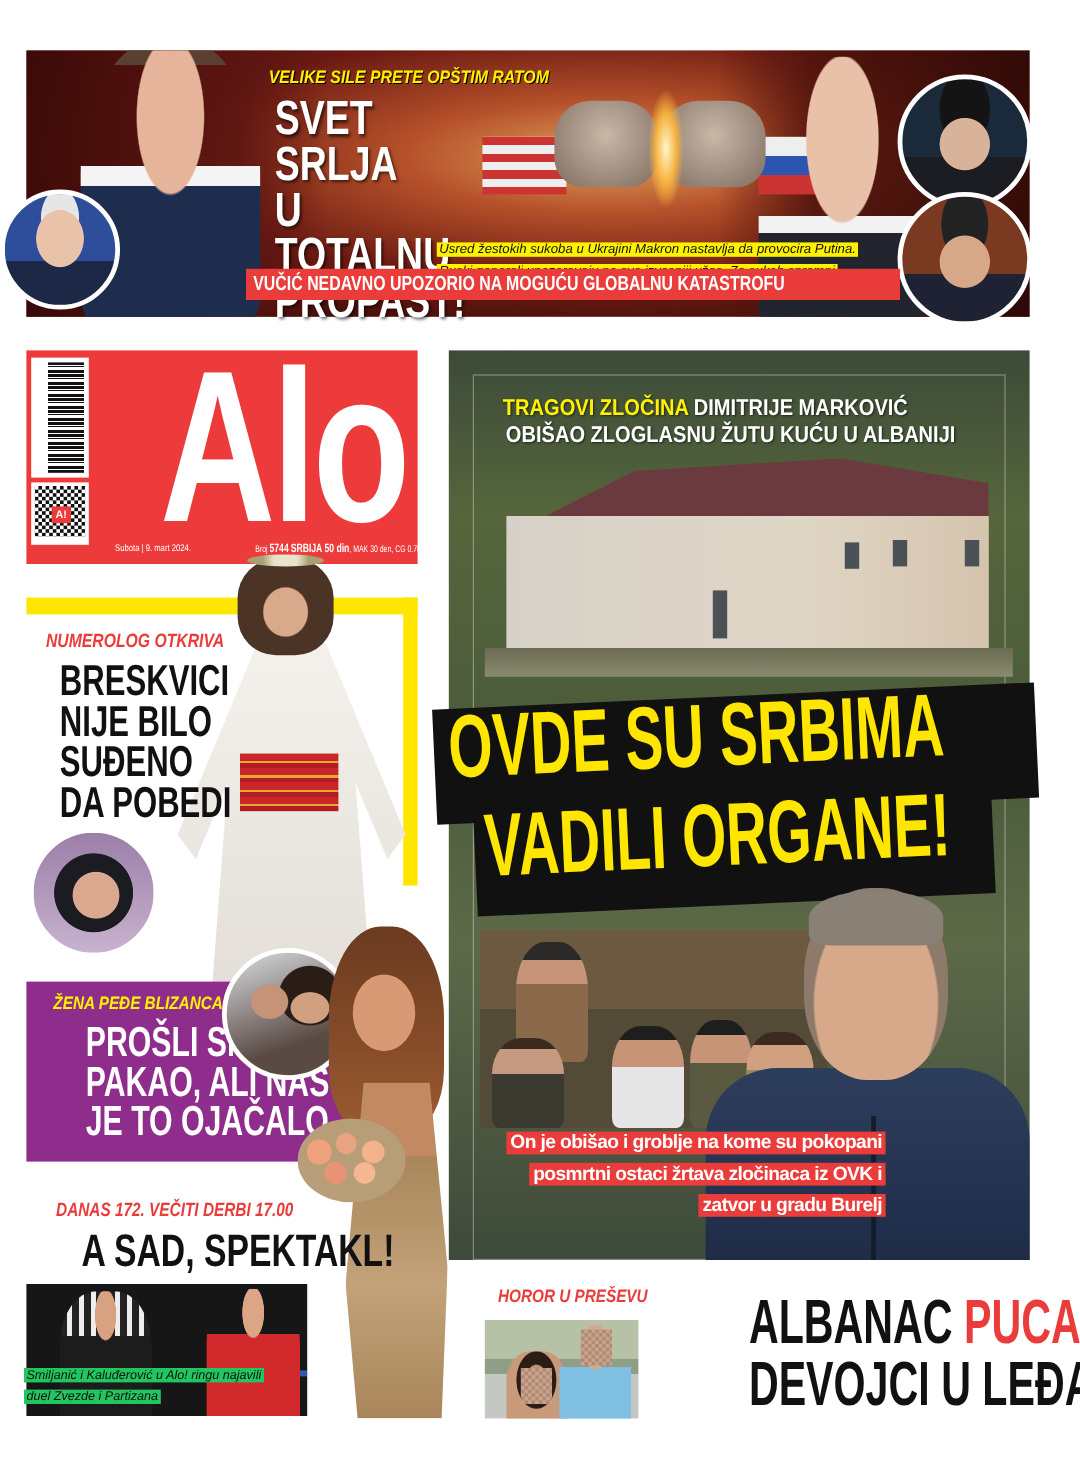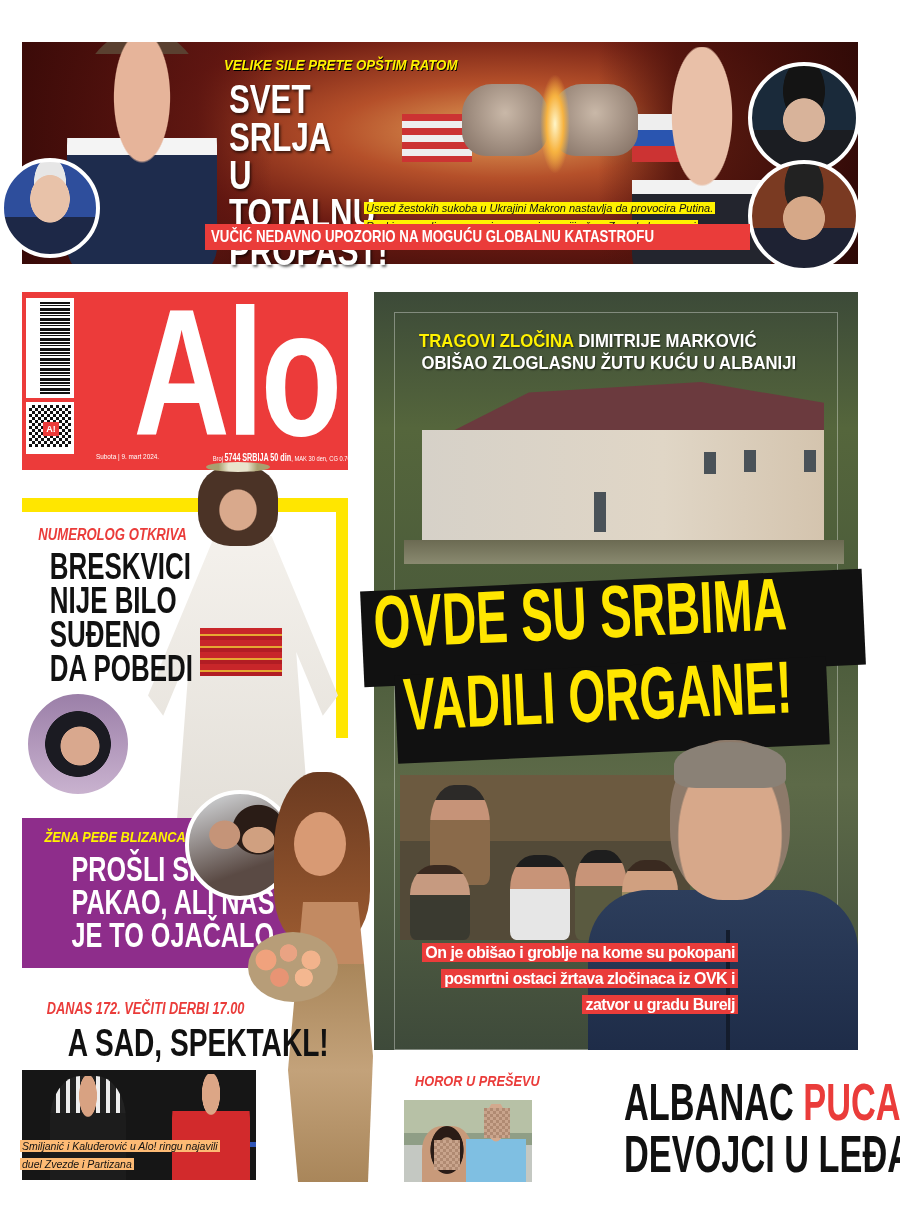--- a/index.html
+++ b/index.html
@@ -83,21 +83,21 @@
   #model .flowers { position: absolute; left: 0; top: 160px; width: 90px; height: 70px; border-radius: 50%; background: radial-gradient(circle at 20% 40%, #f0a27d 0 12%, transparent 13%), radial-gradient(circle at 45% 30%, #e9a383 0 12%, transparent 13%), radial-gradient(circle at 70% 40%, #f2b38c 0 12%, transparent 13%), radial-gradient(circle at 35% 65%, #e89474 0 12%, transparent 13%), radial-gradient(circle at 62% 65%, #f4b790 0 12%, transparent 13%), #b79d78; }
 
   
   #left3-kicker { left: 22px; top: 1000px; color: #ea3c3a; font-size: 16px; font-weight: 700; font-style: italic; transform: scaleX(.8); white-space: nowrap; }
   #left3-headline { left: 22px; top: 1024px; color: #111; font-size: 38px; line-height: 38px; font-weight: 700; transform: scaleX(.74); white-space: nowrap; }
   #derbi-photo { left: 22px; top: 1070px; width: 234px; height: 110px; background: #161616; overflow: hidden; }
   #derbi-photo .ropes { position: absolute; left: 0; top: 72px; width: 100%; height: 5px; background: #3056b8; }
   #fighter1 { left: 28px; top: 6px; width: 76px; height: 110px; background: radial-gradient(ellipse at 50% 18%, #d8a282 0 16%, transparent 17%), linear-gradient(180deg, transparent 34%, #1c1c1c 34%), repeating-linear-gradient(90deg, #222 0 6px, #eee 6px 10px); border-radius: 40% 40% 0 0; }
   #fighter2 { left: 150px; top: 4px; width: 78px; height: 110px; background: radial-gradient(ellipse at 50% 18%, #dca686 0 16%, transparent 17%), linear-gradient(180deg, transparent 34%, #d22a2c 34%); border-radius: 40% 40% 0 0; }
   #derbi-caption { left: 20px; top: 1136px; width: 210px; }
-  #derbi-caption span { display: inline; background: #fdba74; color: #111; font-size: 10.5px; line-height: 14px; font-style: italic; padding: 0 2px; box-decoration-break: clone; -webkit-box-decoration-break: clone; }
+  #derbi-caption span { display: inline; background: #22c55e; color: #111; font-size: 10.5px; line-height: 14px; font-style: italic; padding: 0 2px; box-decoration-break: clone; -webkit-box-decoration-break: clone; }
 
   
   #main-photo { left: 374px; top: 292px; width: 484px; height: 758px; overflow: hidden;
     background: linear-gradient(180deg, #3c4a38 0%, #55663c 18%, #4a5a3a 45%, #5d6a48 65%, #3e4a3a 100%); }
   #main-photo .frame { position: absolute; left: 20px; top: 20px; right: 20px; bottom: 0; border: 1px solid rgba(255,255,255,.35); }
   #house { left: 30px; top: 90px; width: 420px; height: 180px; }
   #house .roof { position: absolute; left: 10px; top: 0; width: 410px; height: 52px; background: #6b3a3e; clip-path: polygon(8% 100%, 28% 20%, 70% 0, 100% 40%, 100% 100%); }
   #house .wall { position: absolute; left: 18px; top: 48px; width: 402px; height: 115px; background: linear-gradient(90deg, #d6d1c8, #e0d6c6 60%, #d4c4ae); }
   #house .win { position: absolute; width: 12px; height: 22px; background: #4a5258; }
   #house .ground { position: absolute; left: 0; top: 158px; width: 440px; height: 24px; background: linear-gradient(180deg, #6b6a52, #8a8a70); }

